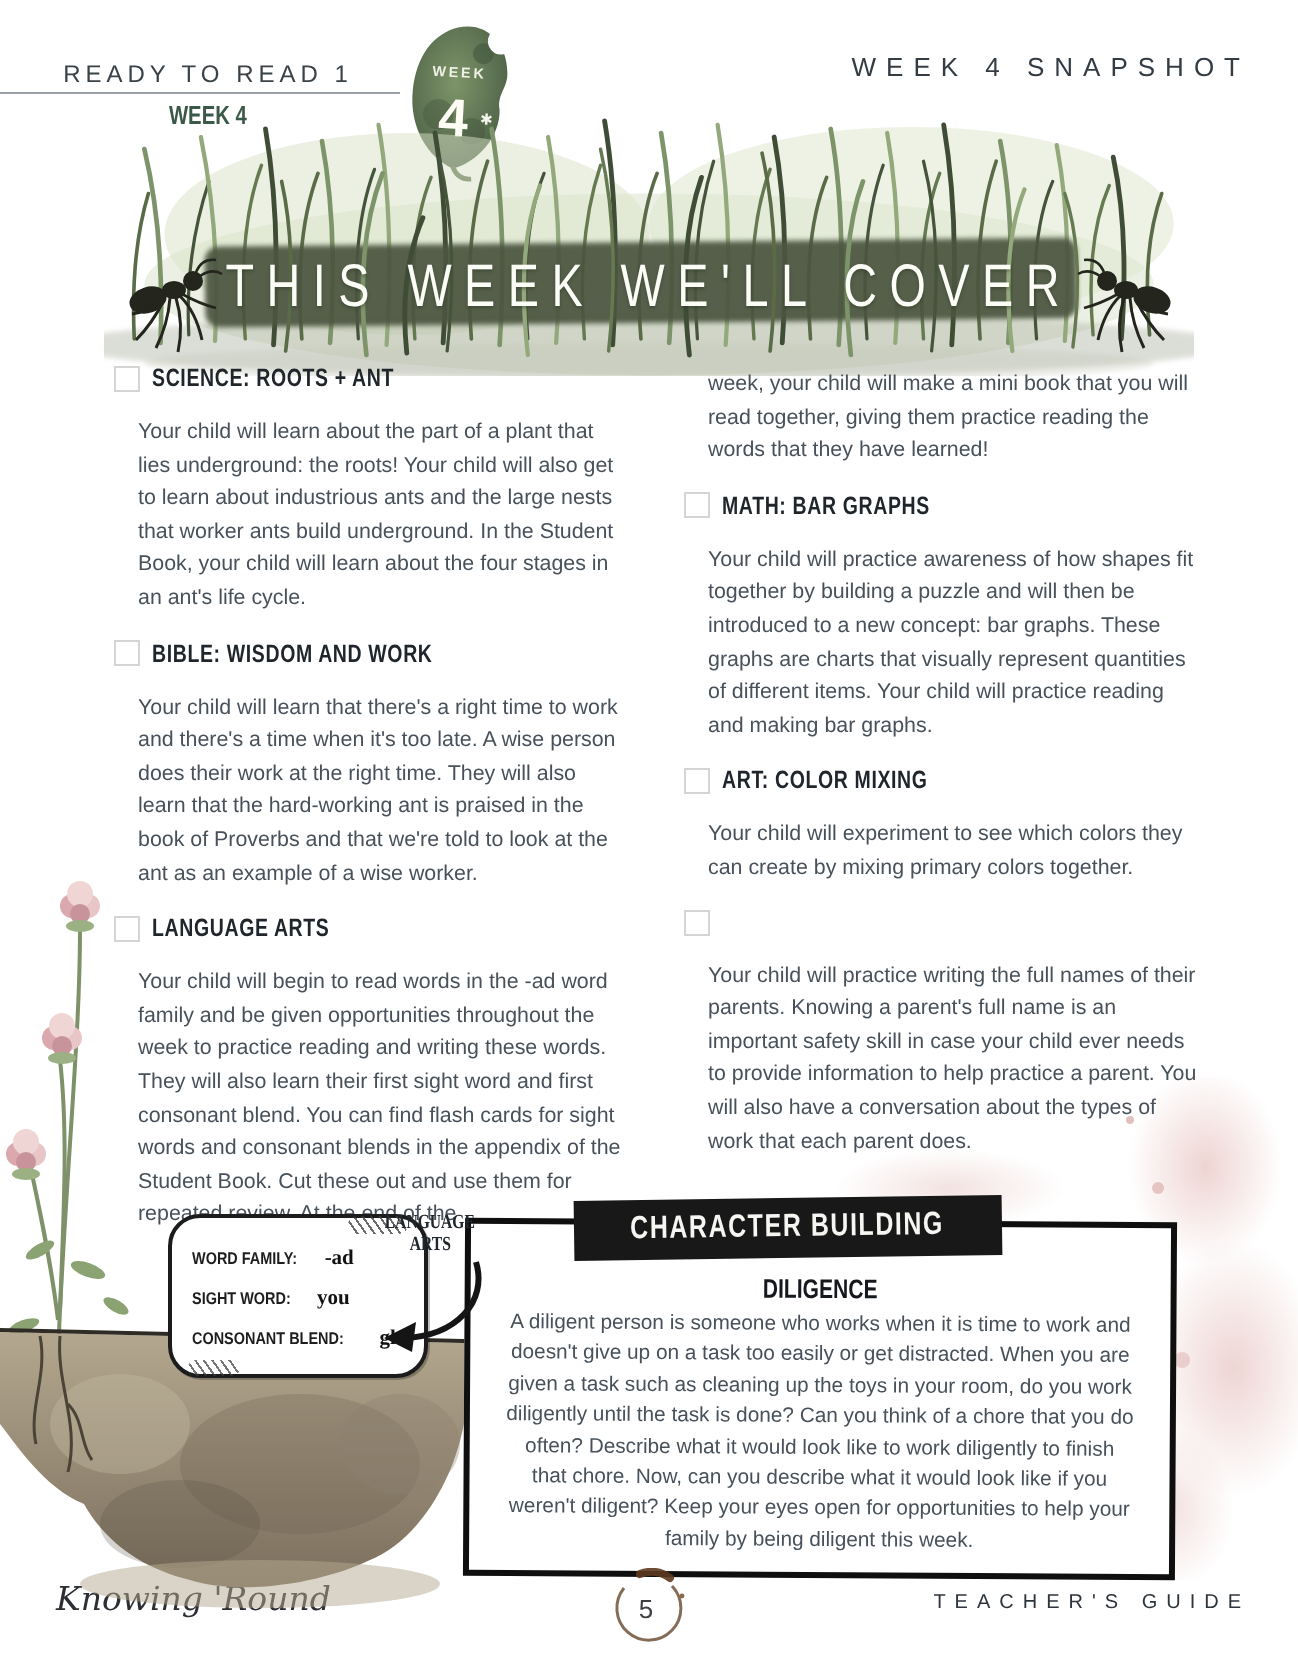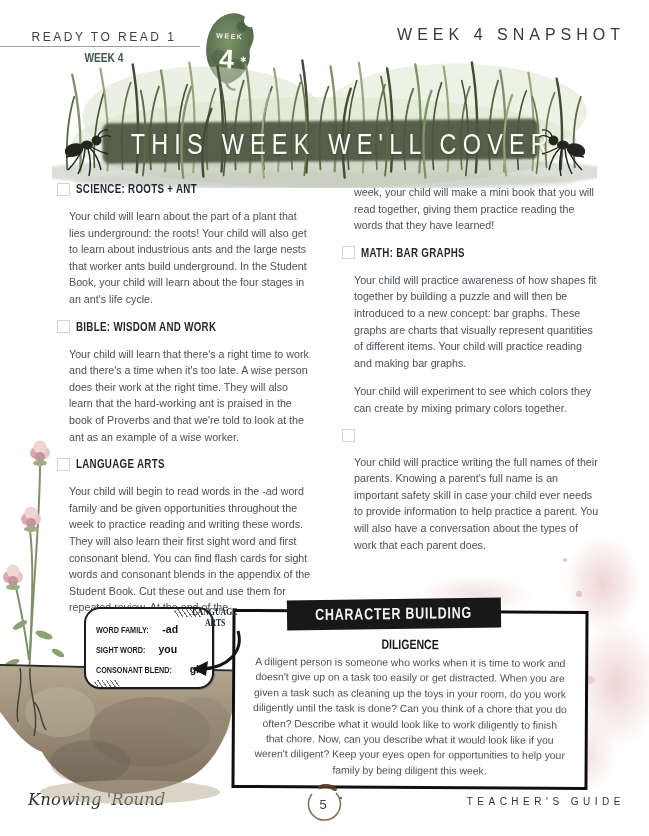--- a/index.html
+++ b/index.html
@@ -14,32 +14,32 @@
   
   .header-line{position:absolute;left:0;top:46px;width:200px;height:1px;background:#9aa0a5;}
   .series-title{position:absolute;left:26px;top:30px;width:156px;text-align:center;
     font-size:12px;letter-spacing:2.5px;color:#3a4248;font-weight:500;}
   .week-label{position:absolute;left:26px;top:50px;width:156px;text-align:center;
     font-size:13px;font-weight:700;color:#3b5948;}
   .leaf-badge{position:absolute;left:198px;top:10px;width:62px;height:82px;transform:rotate(3deg);}
   .leaf-week{font-size:7.5px;letter-spacing:1.5px;fill:#eef0e4;font-weight:600;}
   .leaf-num{font-size:28px;font-weight:700;fill:#fdfdf6;}
   .leaf-star{font-size:8px;fill:#f4f5ec;}
-  .snapshot-title{position:absolute;right:24px;top:26px;font-size:16px;letter-spacing:5px;
+  .snapshot-title{position:absolute;right:24px;top:26px;font-size:13px;letter-spacing:5px;
     color:#333c44;font-weight:400;}
   
   .grass-svg{position:absolute;left:52px;top:56px;width:545px;height:132px;}
   .grass-blades path{fill:none;stroke-linecap:round;}
   .grass-blades path:nth-child(6n+1){stroke:#5a6b48;stroke-width:1.8;}
   .grass-blades path:nth-child(6n+2){stroke:#7d936a;stroke-width:2.3;}
   .grass-blades path:nth-child(6n+3){stroke:#46543c;stroke-width:1.6;}
   .grass-blades path:nth-child(6n+4){stroke:#93a97b;stroke-width:2.1;}
   .grass-blades path:nth-child(6n+5){stroke:#667a52;stroke-width:1.7;}
   .grass-blades path:nth-child(6n){stroke:#3f4c36;stroke-width:2.4;}
-  .banner-title{position:absolute;left:70px;top:125px;width:545px;height:38px;line-height:38px;
+  .banner-title{position:absolute;left:52px;top:125px;width:545px;height:38px;line-height:38px;
     text-align:center;font-size:30px;color:#fcfcf7;font-weight:400;z-index:3;
     text-shadow:0 1px 2px rgba(40,50,30,.45);}
   .banner-title .cxc{letter-spacing:8px;}
   .ant{position:absolute;width:48px;height:54px;z-index:4;}
   .ant-left{left:64px;top:126px;}
   .ant-right{left:538px;top:126px;transform:scaleX(-1);}
   
   .columns{position:absolute;left:57px;top:182px;width:556px;display:flex;gap:17px;z-index:2;}
   .col-left{width:268px;}
   .col-right{width:271px;}
@@ -60,21 +60,21 @@
     box-shadow:1px 1px 0 rgba(0,0,0,.25);}
   .bubble::before{content:"";position:absolute;top:-1px;right:8px;width:30px;height:9px;
     border-radius:8px;opacity:.75;
     background:repeating-linear-gradient(55deg,#3a3a3a 0 1px,transparent 1px 3.5px);}
   .bubble::after{content:"";position:absolute;bottom:-1px;left:8px;width:26px;height:8px;
     border-radius:8px;opacity:.7;
     background:repeating-linear-gradient(55deg,#3a3a3a 0 1px,transparent 1px 3.5px);}
   .bubble-line{white-space:nowrap;margin:2px 0;}
   .bubble-label{font-size:8.5px;font-weight:700;color:#1d1d1d;}
   .bubble-label .cx{transform:scaleX(.85);}
-  .bubble-value{font-size:10.5px;font-weight:700;color:#111;}
+  .bubble-value{font-size:10.5px;font-weight:700;color:#111;font-family:Liberation Serif, serif;}
   .pointer-label{position:absolute;left:186px;top:606px;width:58px;text-align:center;z-index:5;
     font-size:10px;font-weight:700;color:#20262c;line-height:11px;font-family:Liberation Serif, serif;}
   .pointer-arrow{position:absolute;left:192px;top:628px;width:54px;height:50px;z-index:5;}
   
   .pink-splash{position:absolute;left:533px;top:538px;width:116px;height:252px;z-index:1;
     background:
       radial-gradient(ellipse 55px 70px at 60% 18%,rgba(217,160,155,.45),transparent 70%),
       radial-gradient(ellipse 62px 92px at 72% 58%,rgba(212,150,145,.40),transparent 70%),
       radial-gradient(ellipse 46px 58px at 45% 86%,rgba(220,170,165,.35),transparent 70%);}
   .pink-splash .dots{position:absolute;left:30px;top:20px;width:4px;height:4px;border-radius:50%;
@@ -257,20 +257,24 @@
     <div class="col-right">
       <p class="body-text continuation">week, your child will make a mini book that you will read together, giving them practice reading the words that they have learned!</p>
       <div>
         <div class="section-heading">
           <span class="checkbox"></span>
           <span class="heading-text"><span class="cx">MATH: BAR GRAPHS</span></span>
         </div>
         <p class="body-text">Your child will practice awareness of how shapes fit together by building a puzzle and will then be introduced to a new concept: bar graphs. These graphs are charts that visually represent quantities of different items. Your child will practice reading and making bar graphs.</p>
       </div>
       <div>
+        <div class="section-heading">
+          <span class="checkbox"></span>
+          <span class="heading-text"><span class="cx">ART: COLOR MIXING</span></span>
+        </div>
         <p class="body-text">Your child will experiment to see which colors they can create by mixing primary colors together.</p>
       </div>
       <div>
         <div class="section-heading">
           <span class="checkbox"></span>
         </div>
         <p class="body-text">Your child will practice writing the full names of their parents. Knowing a parent's full name is an important safety skill in case your child ever needs to provide information to help practice a parent. You will also have a conversation about the types of work that each parent does.</p>
       </div>
     </div>
   </div>

